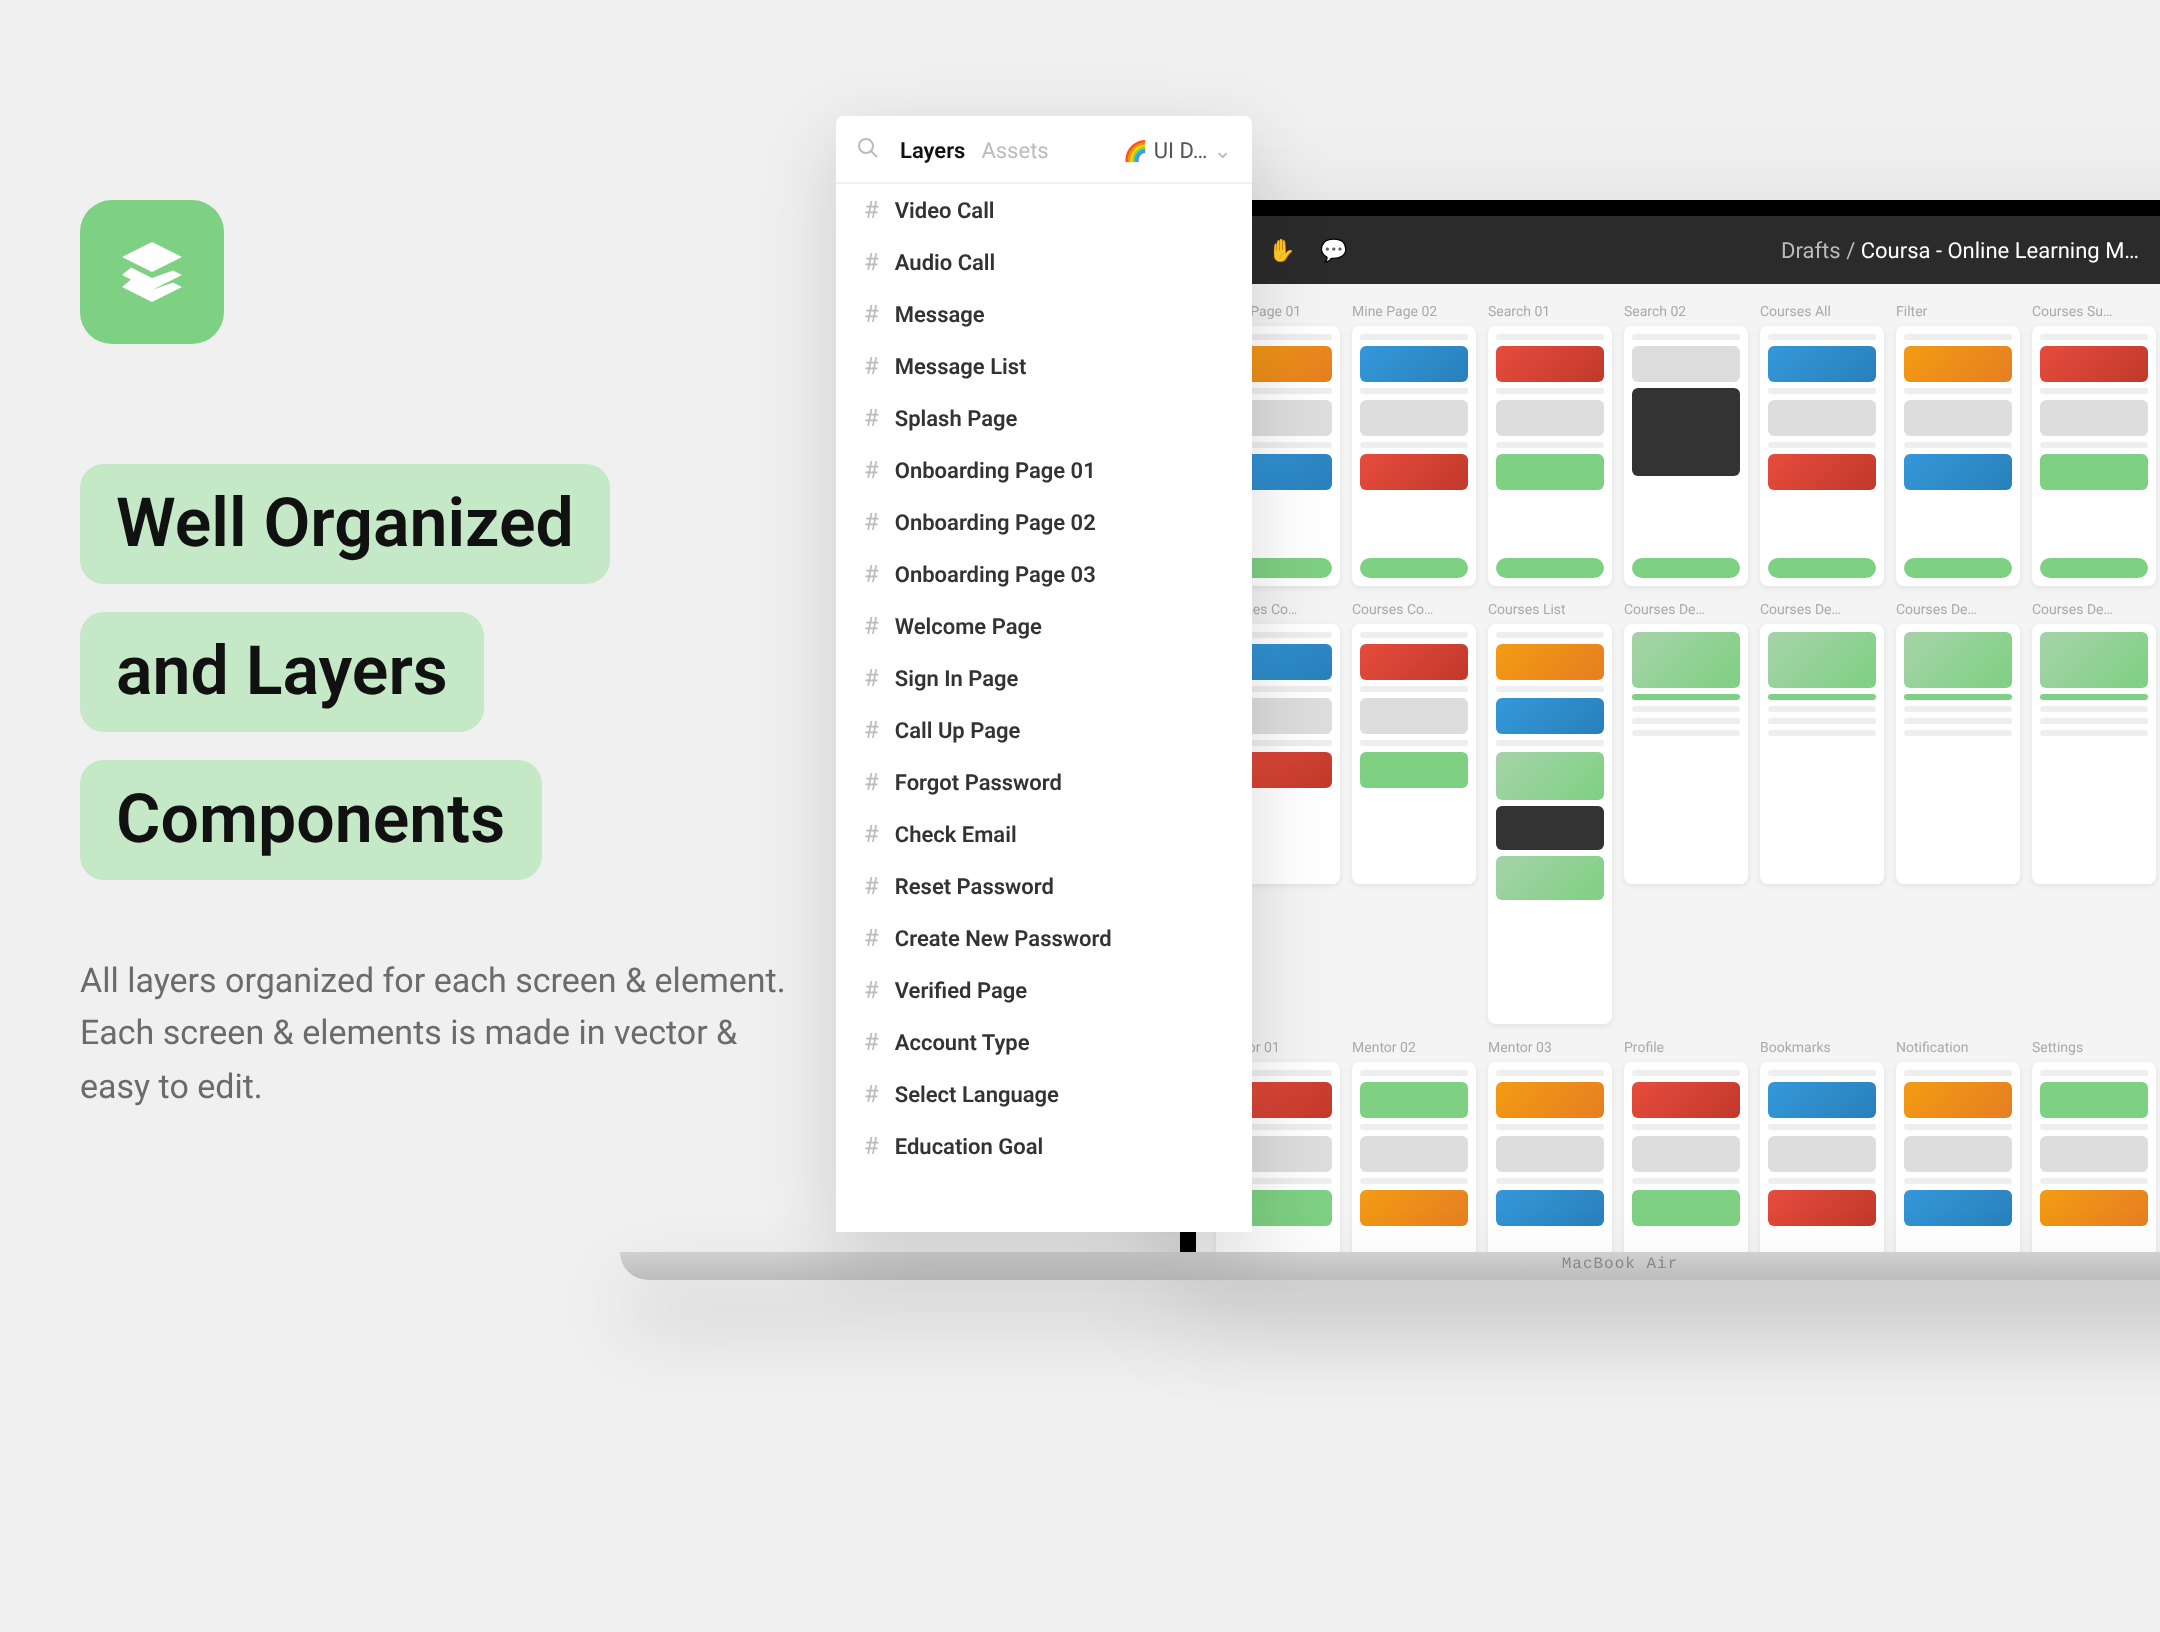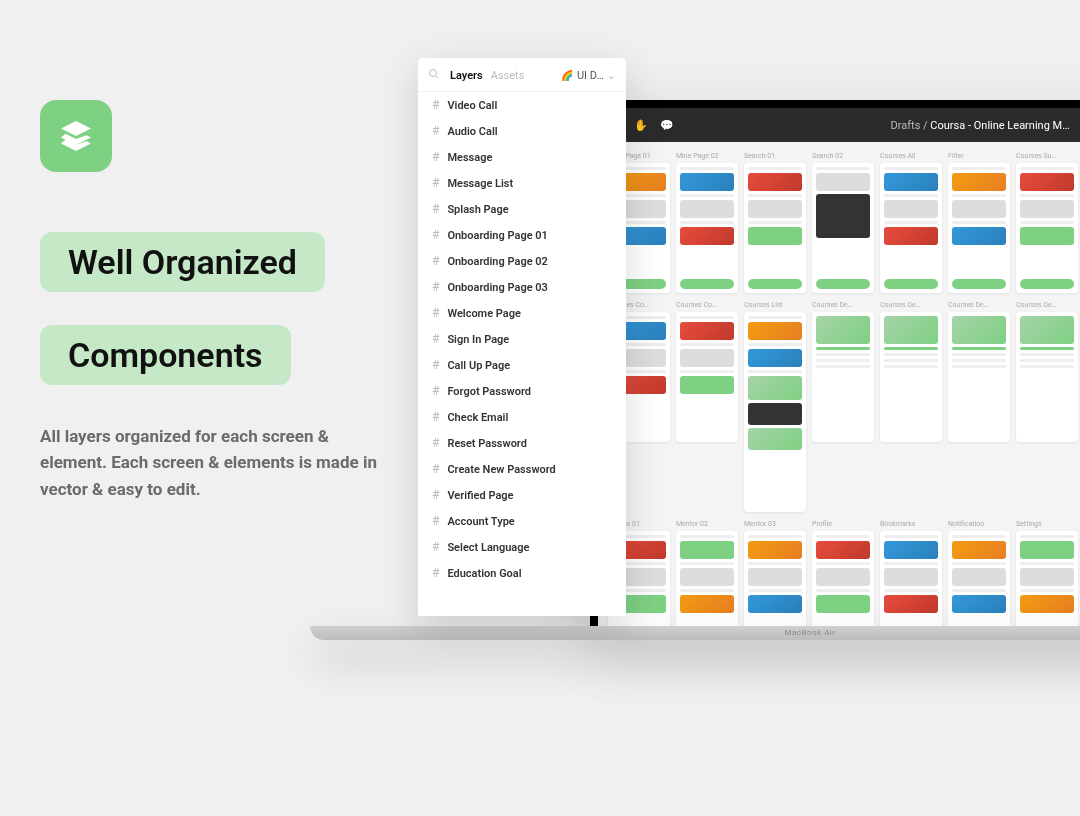--- a/index.html
+++ b/index.html
@@ -28,32 +28,31 @@
     display: flex;
     align-items: center;
     justify-content: center;
     margin-bottom: 60px;
   }
   .icon-badge svg { width: 36px; height: 36px; fill: #fff; }
   .pill {
     display: inline-block;
     background: #c5e8c7;
     border-radius: 12px;
-    padding: 10px 28px;
+    padding: 10px 18px;
     font-size: 34px;
     font-weight: 600;
     color: #111;
     margin-bottom: 14px;
   }
   .description {
     margin-top: 24px;
     font-size: 17px;
     color: #6b6b6b;
     line-height: 1.55;
-    font-weight: bold;
   }
 
   
   .laptop {
     position: absolute;
     left: 590px;
     top: 100px;
     width: 720px;
     height: 540px;
   }
@@ -127,20 +126,21 @@
     box-shadow: 0 20px 40px rgba(0,0,0,.2);
   }
   .laptop-brand {
     position:absolute;
     left:50%;
     top:2px;
     transform:translateX(-50%);
     font-size:8px;
     color:#888;
     letter-spacing:.5px;
+    font-family:Liberation Mono, monospace;
   }
 
   
   .layers-panel {
     position: absolute;
     left: 418px;
     top: 58px;
     width: 208px;
     background: #fff;
     border-radius: 4px 4px 0 0;
@@ -178,21 +178,21 @@
 <body>
 
 <div class="left">
   <div class="icon-badge">
     <svg viewBox="0 0 24 24">
         <path d="M12 2 2 7l10 5 10-5-10-5zm-10 11 10 5 10-5-3-1.5L12 14l-7-3.5L2 13zm0 4 10 5 10-5-3-1.5L12 18l-7-3.5L2 17z"></path>
       </svg>
   </div>
   <div>
     <div class="pill">Well Organized</div><br>
-    <br>
+    <div class="pill">and Layers</div><br>
     <div class="pill">Components</div>
   </div>
   <div class="description">All layers organized for each screen &amp; element. Each screen &amp; elements is made in vector &amp; easy to edit.</div>
 </div>
 
 <div class="laptop">
   <div class="screen-frame">
     <div class="screen">
       <div class="topbar">
         <span class="tool">▦</span>

